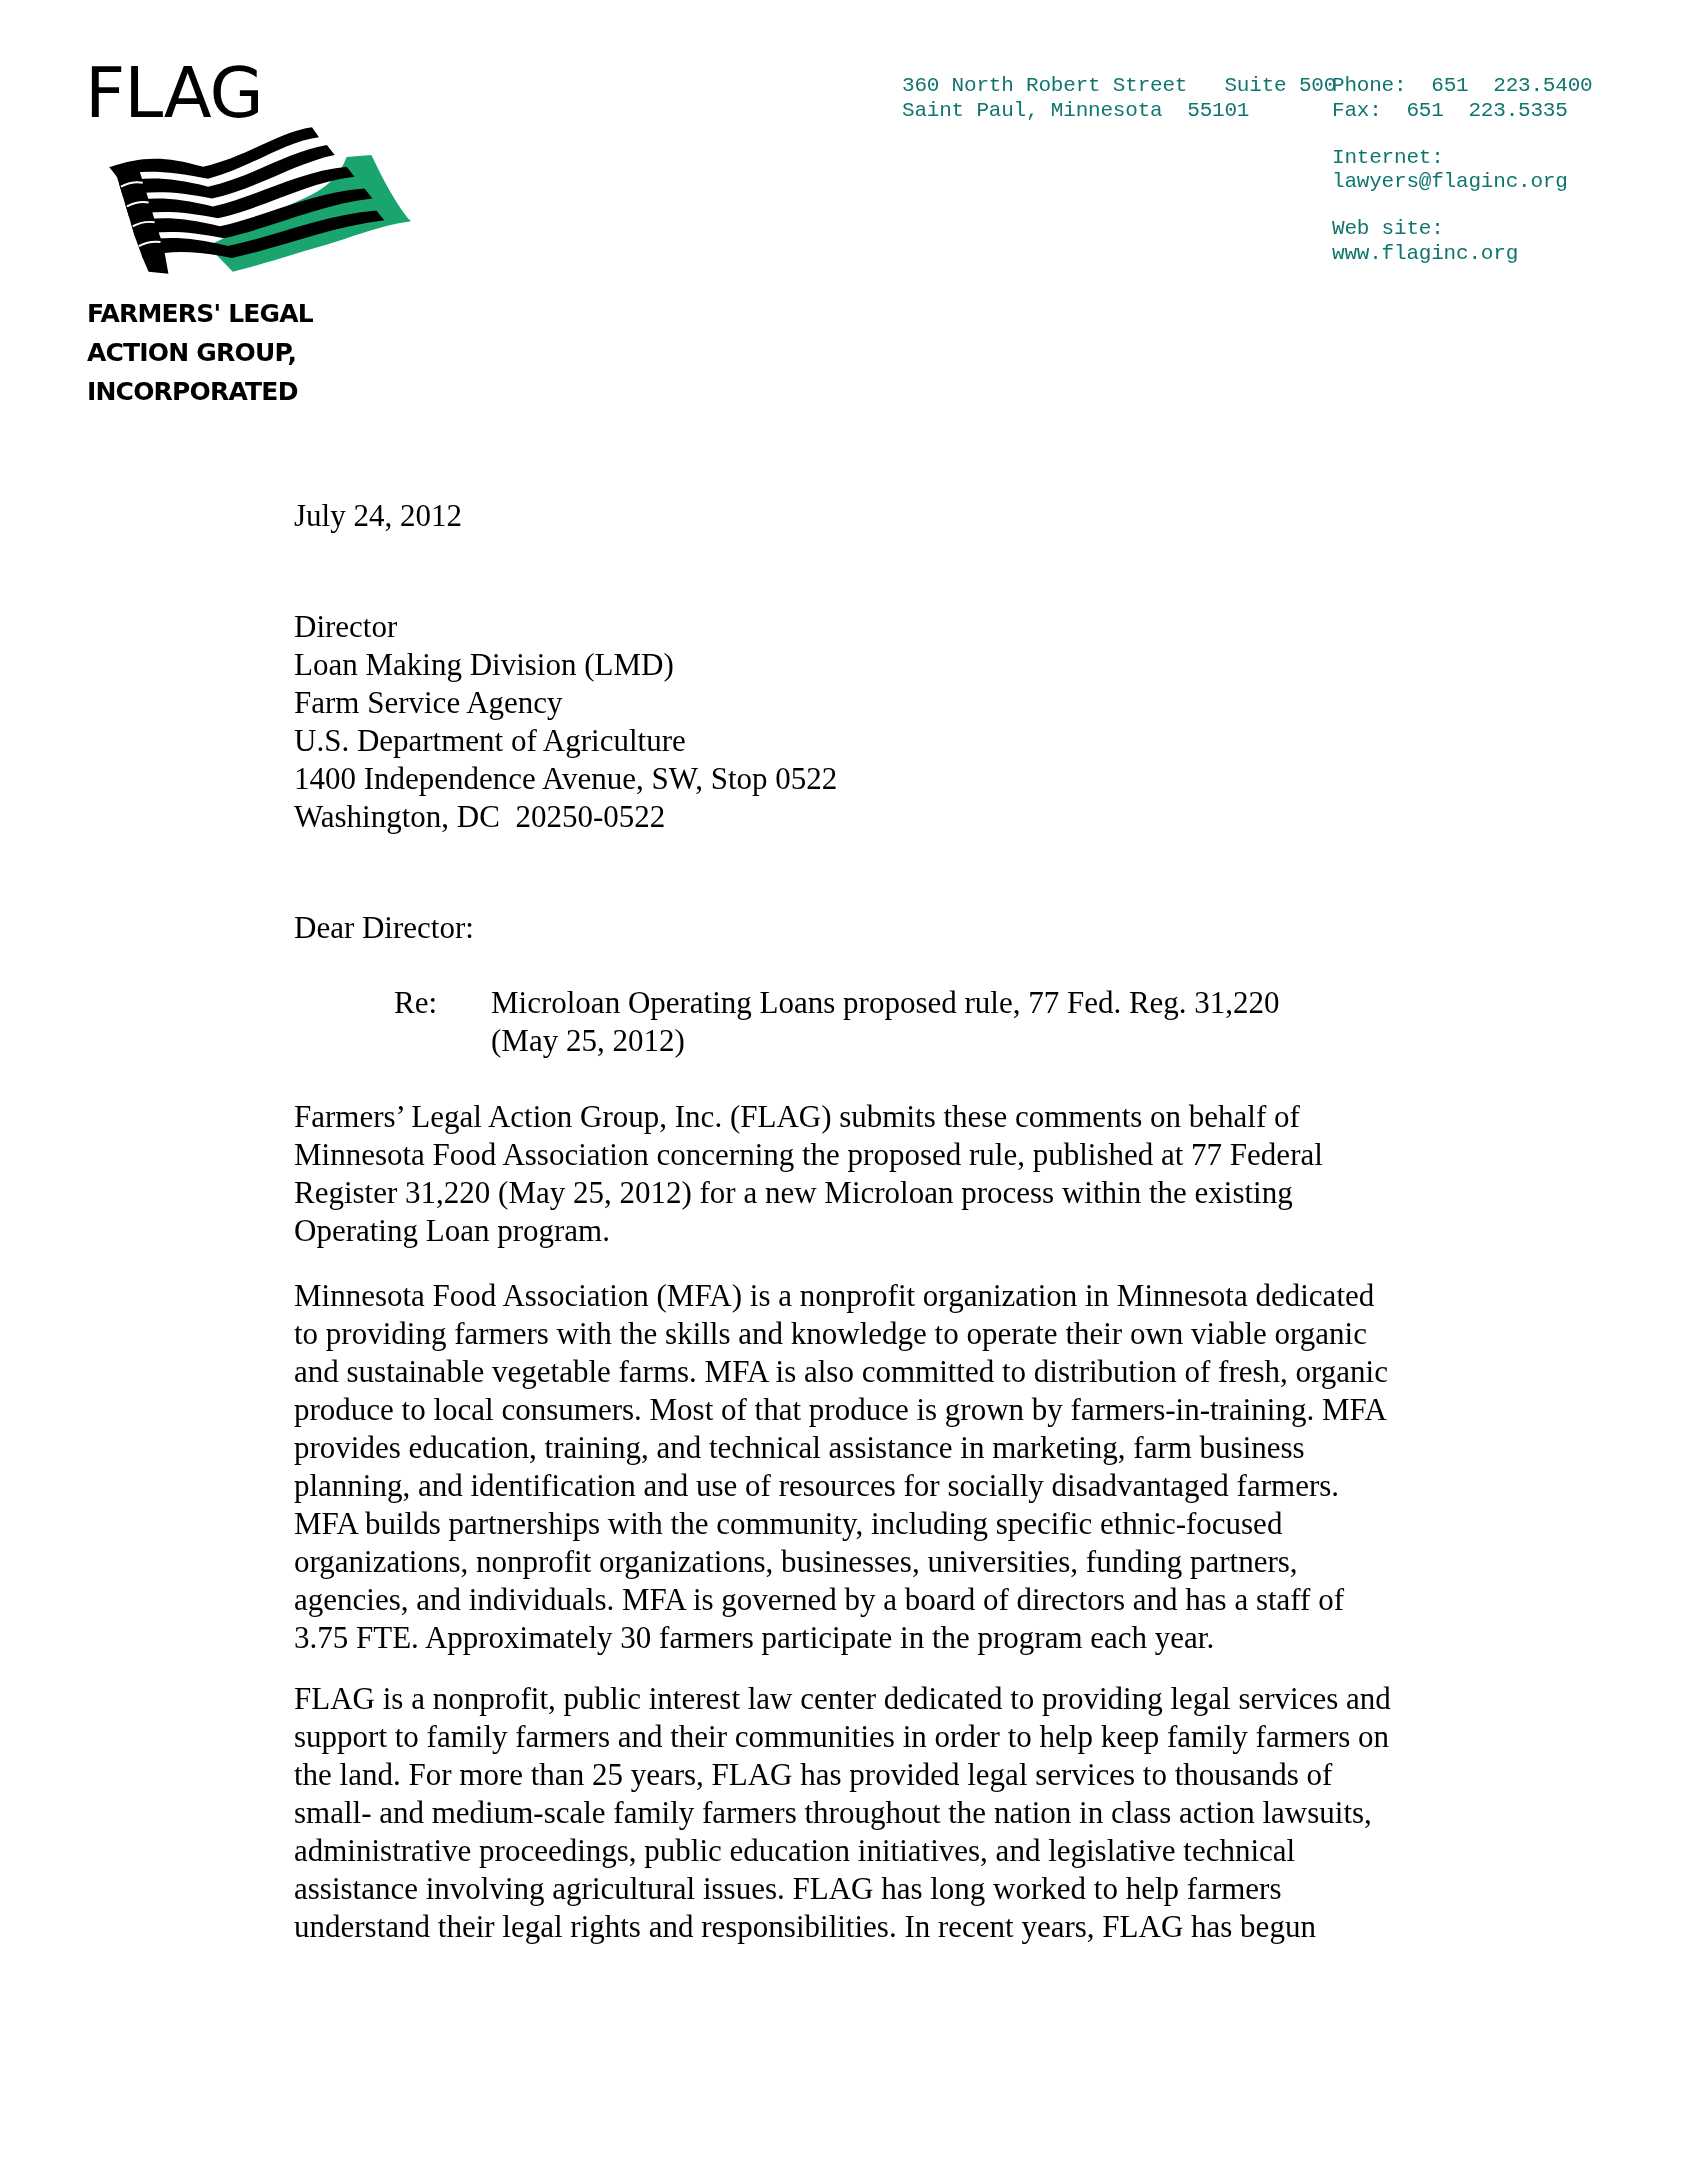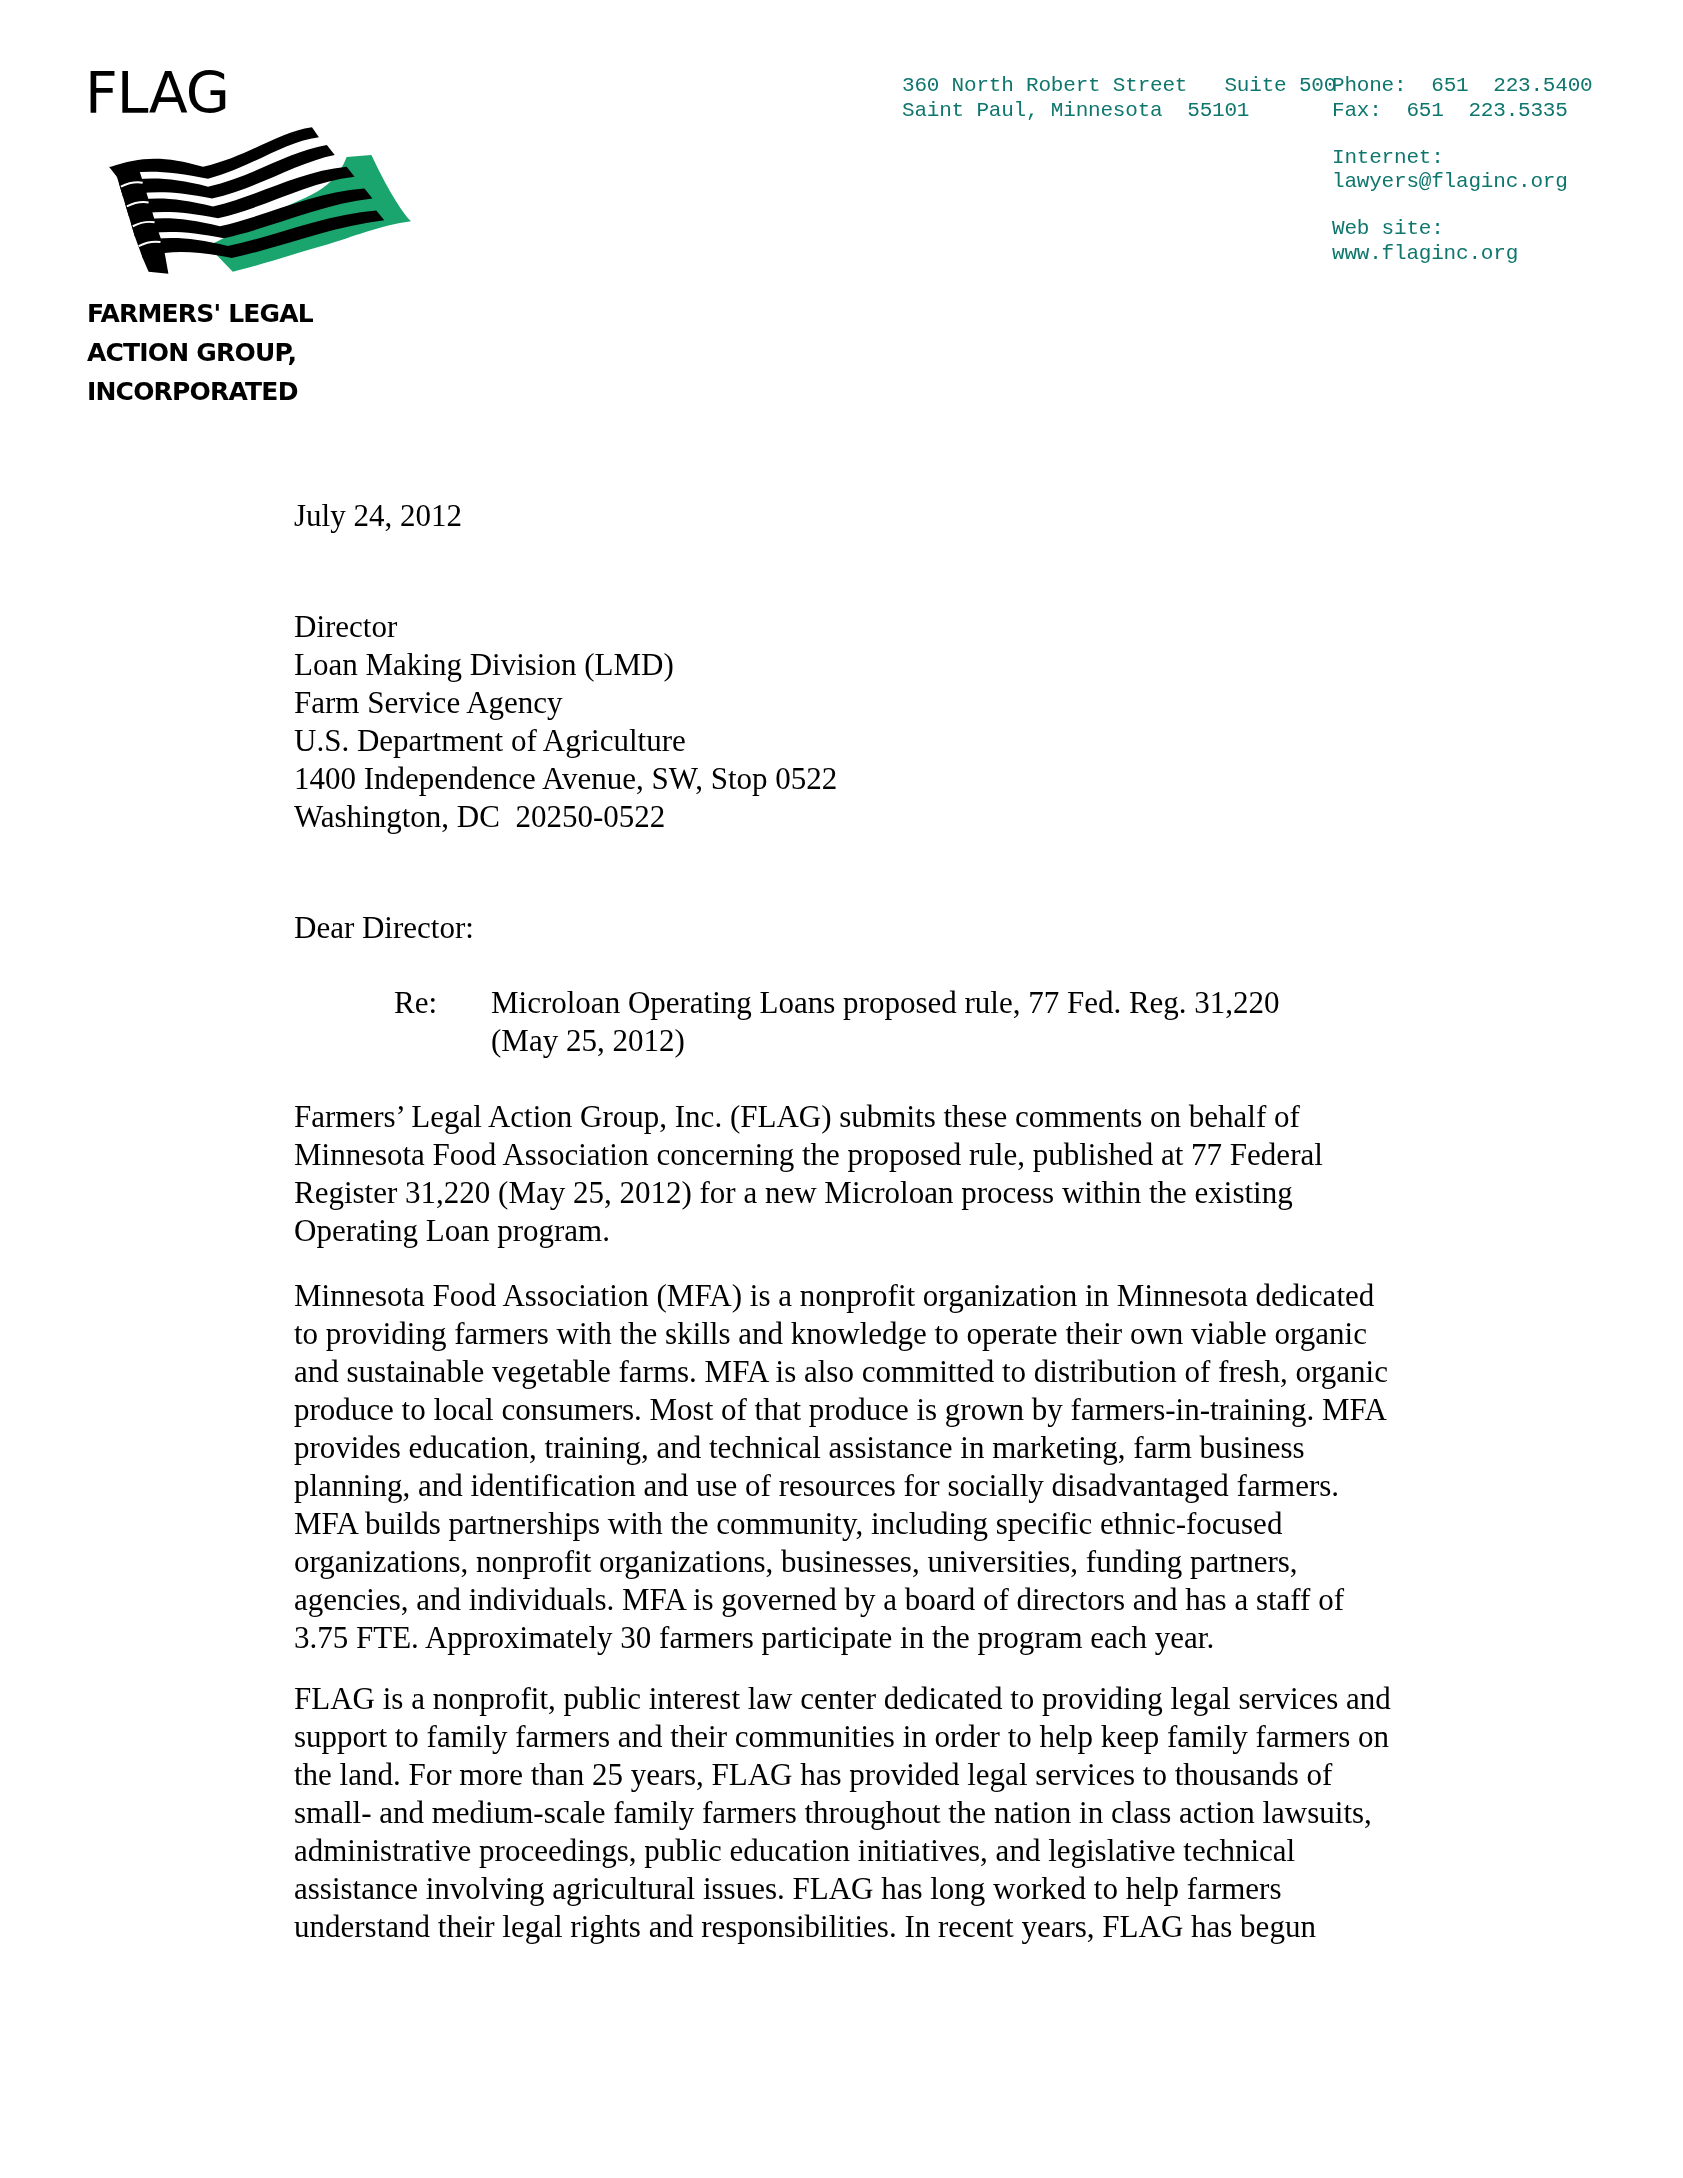--- a/index.html
+++ b/index.html
@@ -1,18 +1,18 @@
 <!DOCTYPE html>
 <html><head>
 <meta charset="utf-8">
 <style>
   html, body { margin:0; padding:0; background:#ffffff; }
   body { width:1683px; height:2178px; position:relative; overflow:hidden; color:#000; }
   .abs { position:absolute; }
-  .logo-word { left:85px; top:61px; font-family:"DejaVu Sans", sans-serif; font-size:57px; line-height:65px; letter-spacing:-1px; font-weight:400; }
+  .logo-word { left:85px; top:61px; font-family:"DejaVu Sans", sans-serif; font-size:70px; line-height:65px; letter-spacing:-1px; font-weight:400; }
   .flag-svg { left:109px; top:127px; width:302px; height:147px; }
   .org-line { left:87px; font-family:"DejaVu Sans", sans-serif; font-weight:700; font-size:25px; letter-spacing:-0.8px; line-height:22px; white-space:nowrap; }
   .lh { font-family:Liberation Mono, monospace; font-size:21px; line-height:26px; color:#0f766e; white-space:nowrap; letter-spacing:-0.2px; }
   .serif { font-family:"Liberation Serif", serif; font-size:31px; line-height:38px; }
   .date { left:294px; top:473px;margin-top:24px; }
   .recipient { left:294px; top:608px; }
   .salutation { left:294px; top:909px; }
   .re-label { left:394px; top:984px; }
   .re-text { left:491px; top:984px; }
   .para { left:294px; width:1163px; }

